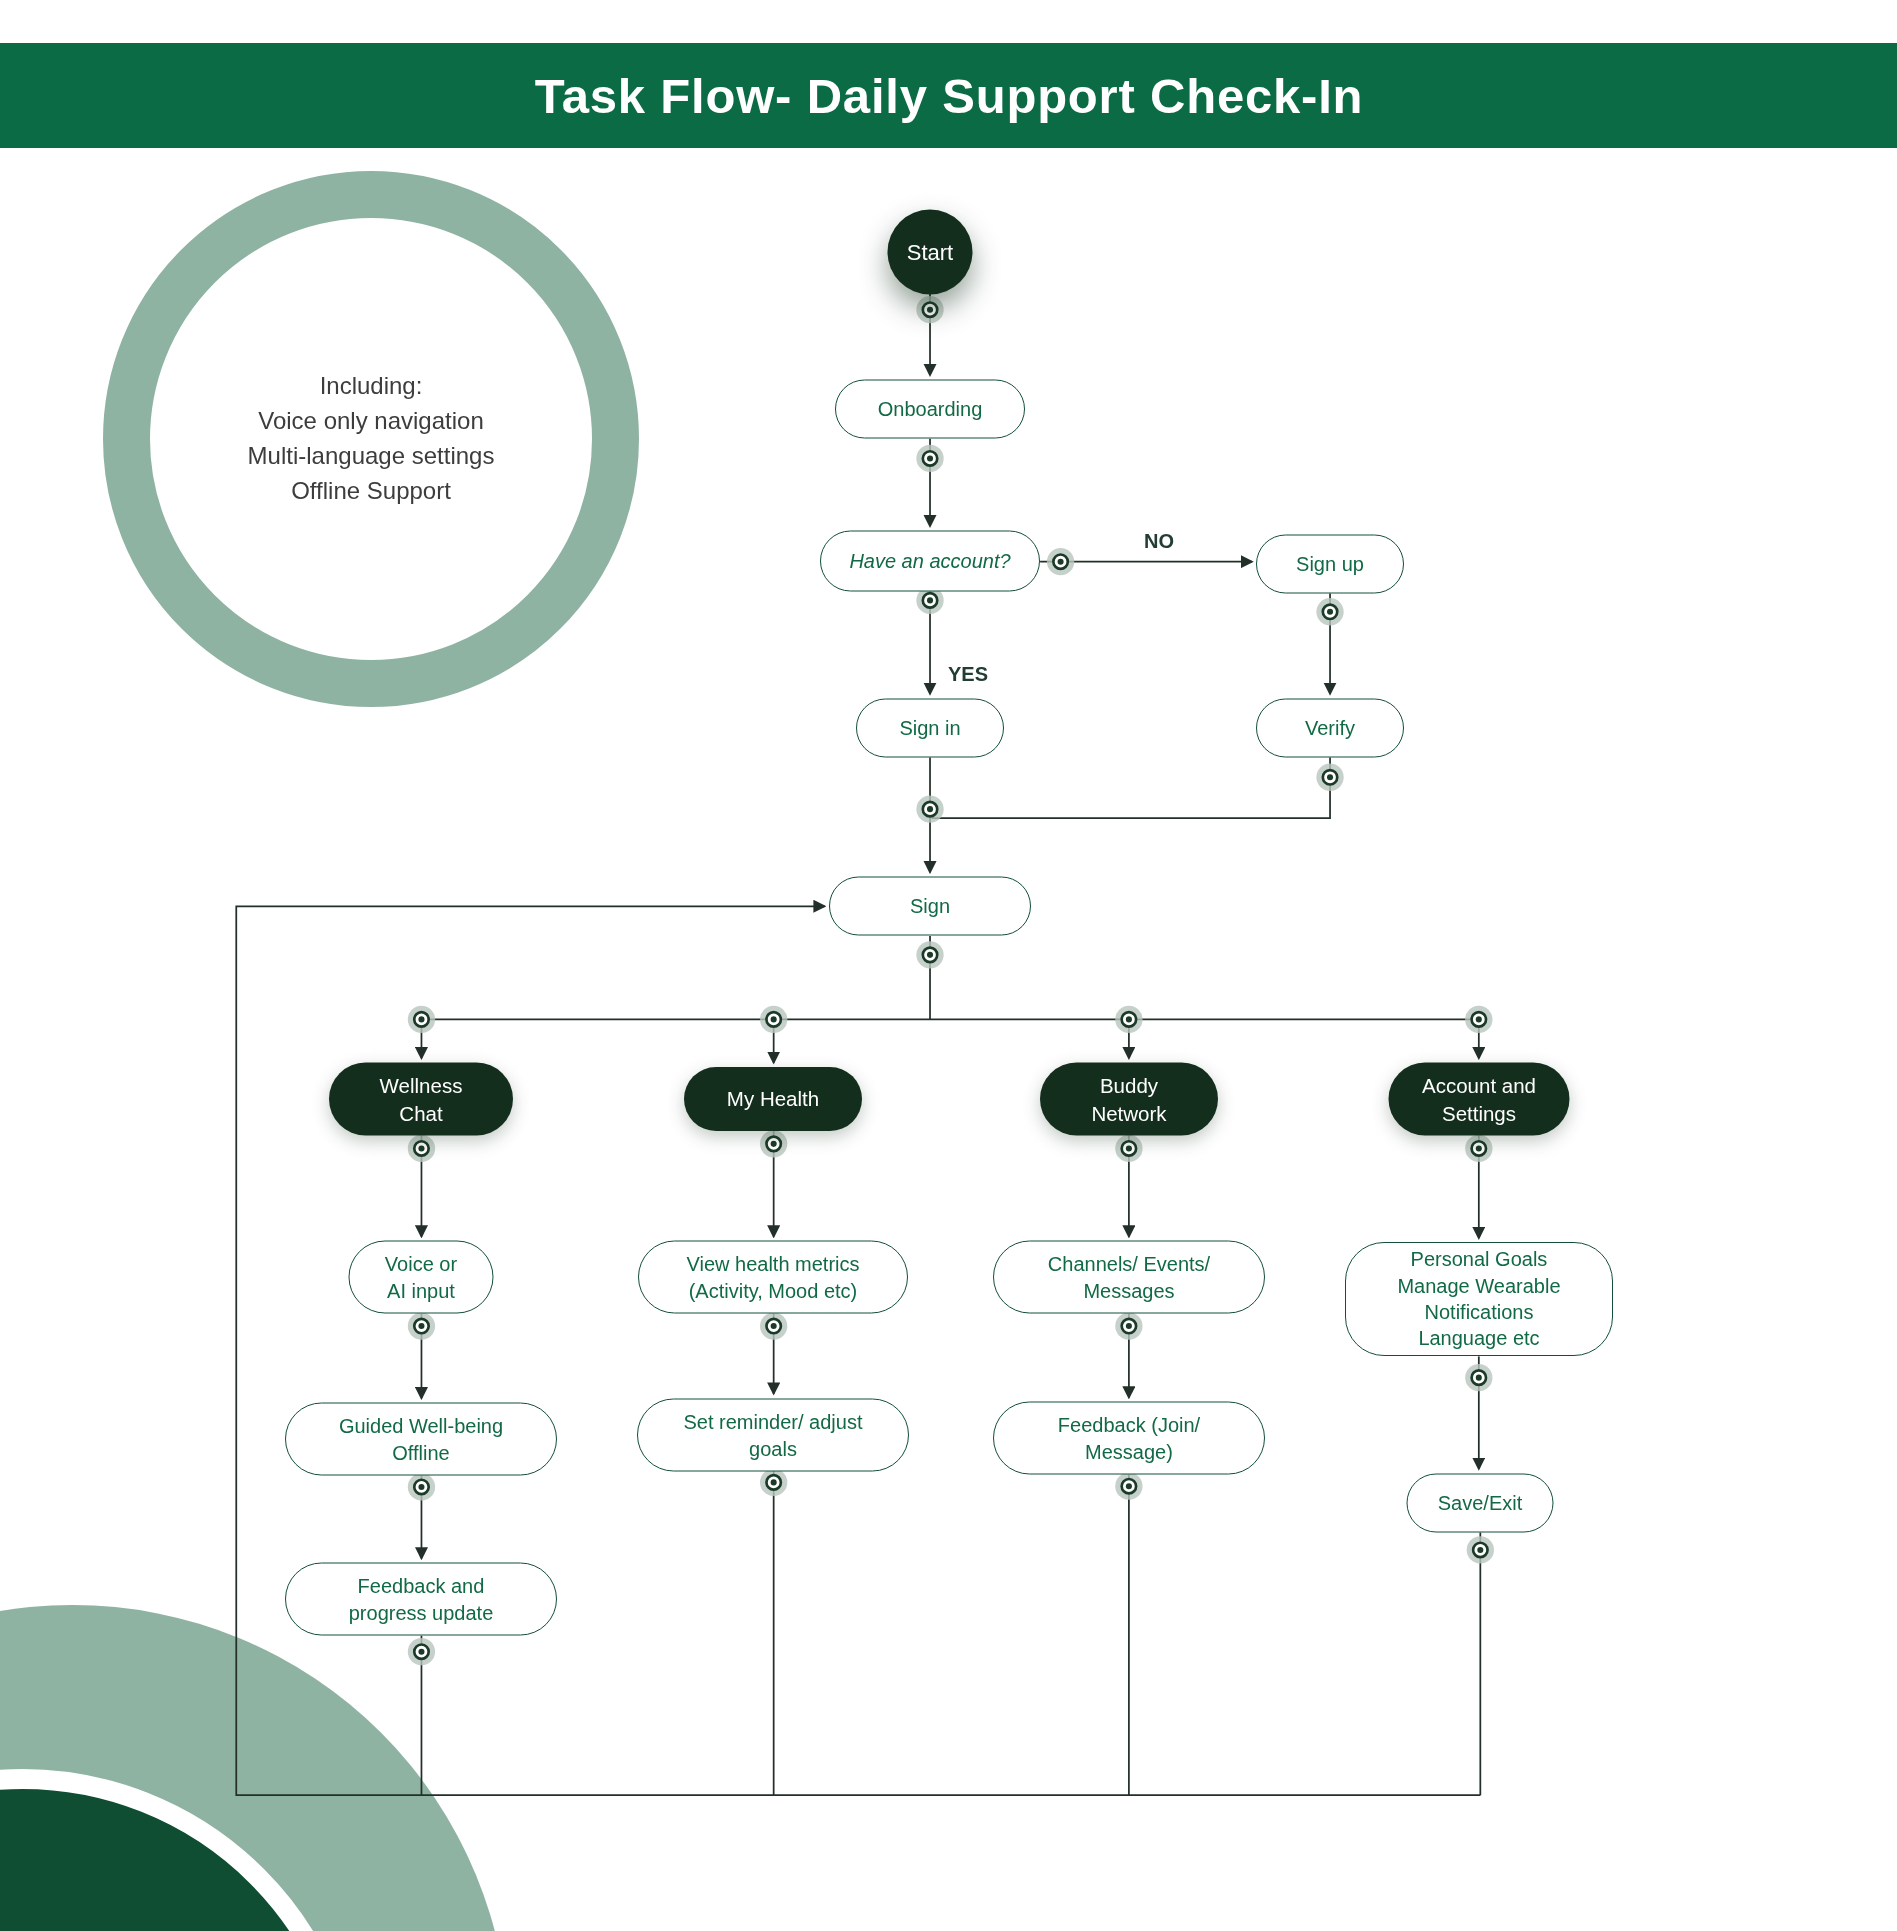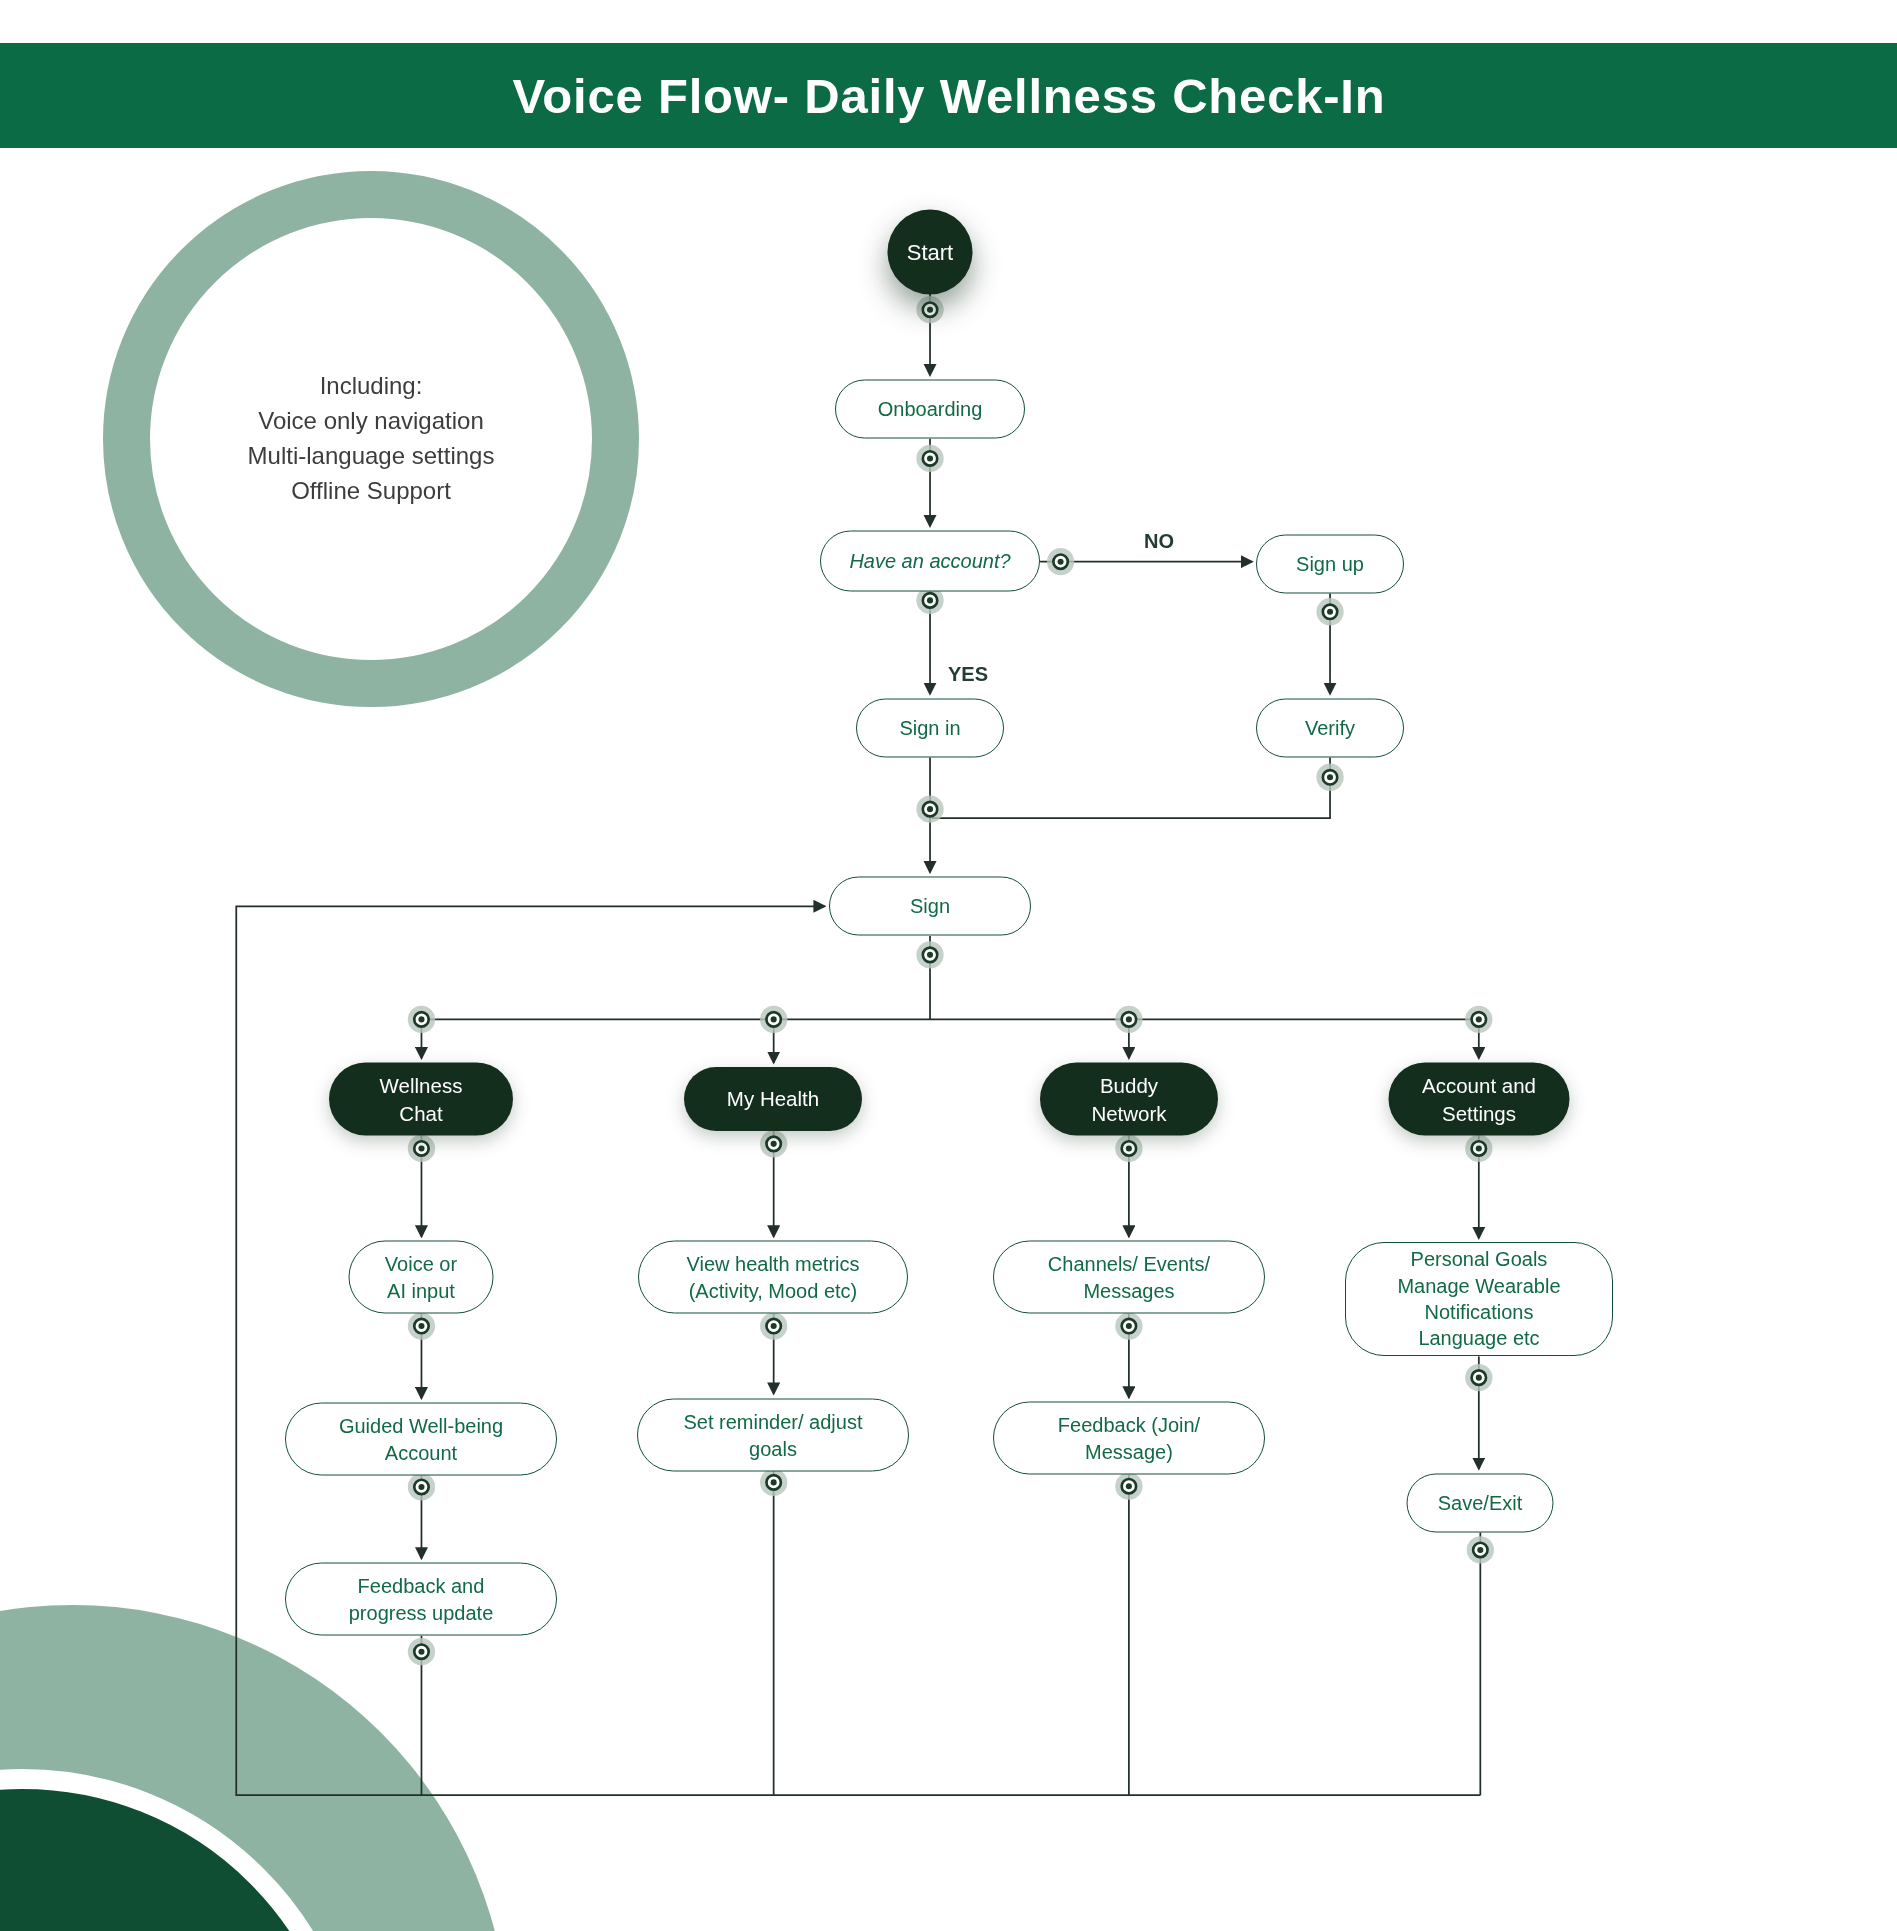--- a/index.html
+++ b/index.html
@@ -68,21 +68,21 @@
 </style>
 </head>
 <body>
 
 <div class="canvas">
 
   <div class="sage-corner"></div>
   <div class="dark-corner"></div>
 
   <div class="header-band">
-    <div class="page-title">Voice Flow- Daily Wellness Check-In</div>
+    <div class="page-title">Task Flow- Daily Support Check-In</div>
   </div>
 
   <div class="annotation-ring">
     <div class="annotation-text">Including:
 Voice only navigation
 Multi-language settings
 Offline Support</div>
   </div>
 
   <svg class="flow-svg" width="1898" height="1931" viewBox="0 0 2500 2544">
@@ -190,21 +190,21 @@
 
   <div class="node outline" style="left:1129px; top:1277px; width:272px; height:73px;">Channels/ Events/
 Messages</div>
 
   <div class="node outline rect" style="left:1479px; top:1299px; width:268px; height:114px;">Personal Goals
 Manage Wearable
 Notifications
 Language etc</div>
 
   <div class="node outline" style="left:421px; top:1439px; width:272px; height:73px;">Guided Well-being
-Account</div>
+Offline</div>
 
   <div class="node outline" style="left:773px; top:1435px; width:272px; height:73px;">Set reminder/ adjust
 goals</div>
 
   <div class="node outline" style="left:1129px; top:1438px; width:272px; height:73px;">Feedback (Join/
 Message)</div>
 
   <div class="node outline" style="left:1480px; top:1503px; width:147px; height:59px;">Save/Exit</div>
 
   <div class="node outline" style="left:421px; top:1599px; width:272px; height:73px;">Feedback and

